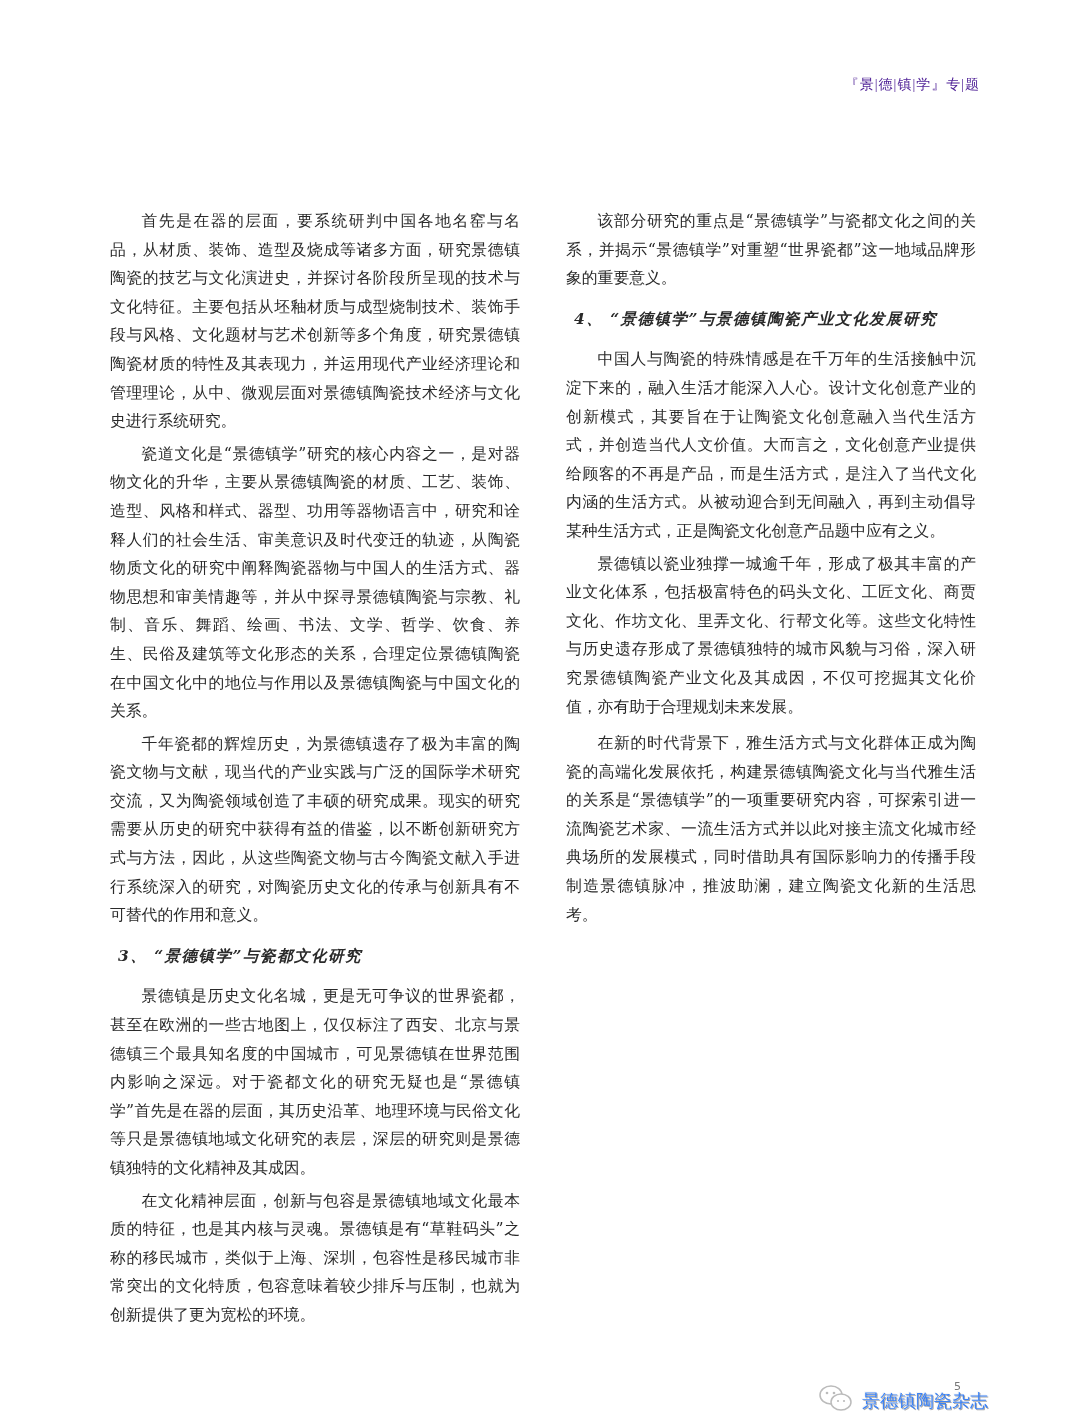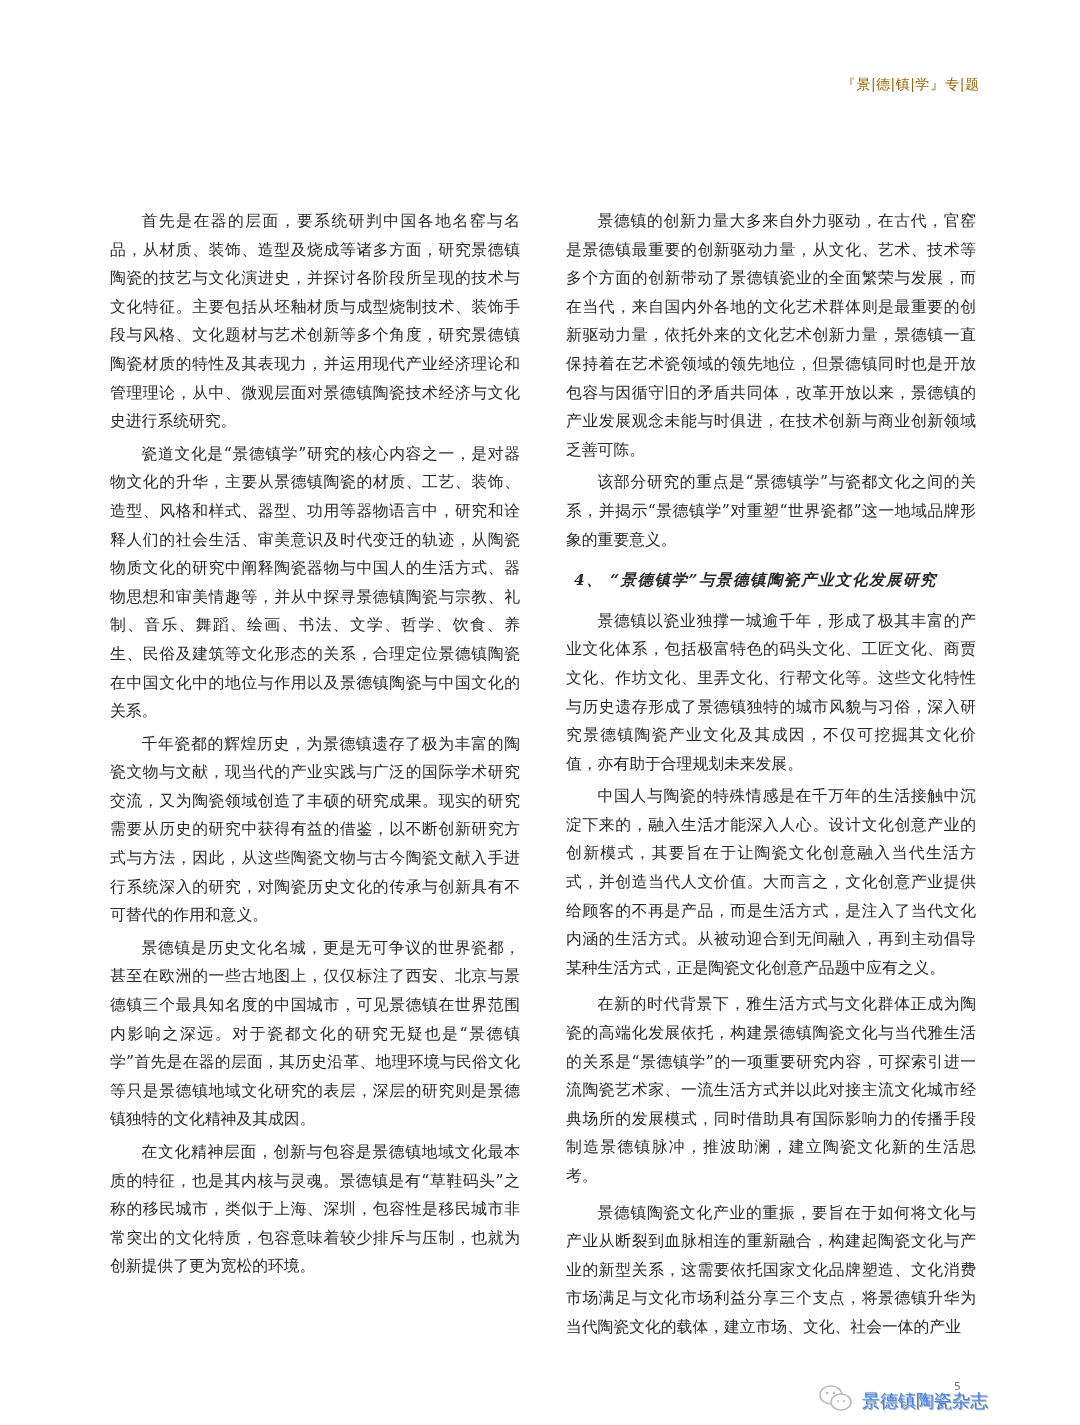--- a/index.html
+++ b/index.html
@@ -2,22 +2,22 @@
 <html><head>
 <meta charset="utf-8">
 <style>
   html, body { margin: 0; padding: 0; }
   body {
     width: 1080px; height: 1425px; background: #ffffff; position: relative; overflow: hidden;
     font-family: "DejaVu Serif", "Liberation Serif", serif; color: #2a2a2a;
   }
   .header {
     position: absolute; top: 76px; right: 100px;
-    font-family: Liberation Sans, sans-serif;
-    font-size: 14px; color: #a16207; letter-spacing: 1px;
+    font-family: Liberation Serif, serif;
+    font-size: 14px; color: #4c1d95; letter-spacing: 1px;
   }
   .column {
     position: absolute; top: 203px; width: 418px;
     font-size: 15.8px; line-height: 28.6px; text-align: justify;
   }
   .col-left { left: 106px; }
   .col-right { left: 562px; }
   .para { margin: 4px; text-indent: 2em; }
   .para.spaced { margin-top: 8px; }
   .heading {
@@ -39,32 +39,31 @@
 </style>
 </head>
 <body>
 
 <div class="header">『景|德|镇|学』专|题</div>
 
 <div class="column col-left">
   <p class="para">首先是在器的层面，要系统研判中国各地名窑与名品，从材质、装饰、造型及烧成等诸多方面，研究景德镇陶瓷的技艺与文化演进史，并探讨各阶段所呈现的技术与文化特征。主要包括从坯釉材质与成型烧制技术、装饰手段与风格、文化题材与艺术创新等多个角度，研究景德镇陶瓷材质的特性及其表现力，并运用现代产业经济理论和管理理论，从中、微观层面对景德镇陶瓷技术经济与文化史进行系统研究。</p>
   <p class="para">瓷道文化是“景德镇学”研究的核心内容之一，是对器物文化的升华，主要从景德镇陶瓷的材质、工艺、装饰、造型、风格和样式、器型、功用等器物语言中，研究和诠释人们的社会生活、审美意识及时代变迁的轨迹，从陶瓷物质文化的研究中阐释陶瓷器物与中国人的生活方式、器物思想和审美情趣等，并从中探寻景德镇陶瓷与宗教、礼制、音乐、舞蹈、绘画、书法、文学、哲学、饮食、养生、民俗及建筑等文化形态的关系，合理定位景德镇陶瓷在中国文化中的地位与作用以及景德镇陶瓷与中国文化的关系。</p>
   <p class="para">千年瓷都的辉煌历史，为景德镇遗存了极为丰富的陶瓷文物与文献，现当代的产业实践与广泛的国际学术研究交流，又为陶瓷领域创造了丰硕的研究成果。现实的研究需要从历史的研究中获得有益的借鉴，以不断创新研究方式与方法，因此，从这些陶瓷文物与古今陶瓷文献入手进行系统深入的研究，对陶瓷历史文化的传承与创新具有不可替代的作用和意义。</p>
+  <p class="heading">3、 “景德镇学”与瓷都文化研究</p>
   <p class="para">景德镇是历史文化名城，更是无可争议的世界瓷都，甚至在欧洲的一些古地图上，仅仅标注了西安、北京与景德镇三个最具知名度的中国城市，可见景德镇在世界范围内影响之深远。对于瓷都文化的研究无疑也是“景德镇学”首先是在器的层面，其历史沿革、地理环境与民俗文化等只是景德镇地域文化研究的表层，深层的研究则是景德镇独特的文化精神及其成因。</p>
   <p class="para">在文化精神层面，创新与包容是景德镇地域文化最本质的特征，也是其内核与灵魂。景德镇是有“草鞋码头”之称的移民城市，类似于上海、深圳，包容性是移民城市非常突出的文化特质，包容意味着较少排斥与压制，也就为创新提供了更为宽松的环境。</p>
 </div>
 
 <div class="column col-right">
-  <p class="para">景德镇的创新力量大多来自外力驱动，在古代，官窑是景德镇最重要的创新驱动力量，从文化、艺术、技术等多个方面的创新带动了景德镇瓷业的全面繁荣与发展，而在当代，来自国内外各地的文化艺术群体则是最重要的创新驱动力量，依托外来的文化艺术创新力量，景德镇一直保持着在艺术瓷领域的领先地位，但景德镇同时也是开放包容与因循守旧的矛盾共同体，改革开放以来，景德镇的产业发展观念未能与时俱进，在技术创新与商业创新领域乏善可陈。</p>
   <p class="para">该部分研究的重点是“景德镇学”与瓷都文化之间的关系，并揭示“景德镇学”对重塑“世界瓷都”这一地域品牌形象的重要意义。</p>
   <p class="heading">4、 “景德镇学”与景德镇陶瓷产业文化发展研究</p>
+  <p class="para">中国人与陶瓷的特殊情感是在千万年的生活接触中沉淀下来的，融入生活才能深入人心。设计文化创意产业的创新模式，其要旨在于让陶瓷文化创意融入当代生活方式，并创造当代人文价值。大而言之，文化创意产业提供给顾客的不再是产品，而是生活方式，是注入了当代文化内涵的生活方式。从被动迎合到无间融入，再到主动倡导某种生活方式，正是陶瓷文化创意产品题中应有之义。</p>
   <p class="para">景德镇以瓷业独撑一城逾千年，形成了极其丰富的产业文化体系，包括极富特色的码头文化、工匠文化、商贾文化、作坊文化、里弄文化、行帮文化等。这些文化特性与历史遗存形成了景德镇独特的城市风貌与习俗，深入研究景德镇陶瓷产业文化及其成因，不仅可挖掘其文化价值，亦有助于合理规划未来发展。</p>
-  <p class="para">中国人与陶瓷的特殊情感是在千万年的生活接触中沉淀下来的，融入生活才能深入人心。设计文化创意产业的创新模式，其要旨在于让陶瓷文化创意融入当代生活方式，并创造当代人文价值。大而言之，文化创意产业提供给顾客的不再是产品，而是生活方式，是注入了当代文化内涵的生活方式。从被动迎合到无间融入，再到主动倡导某种生活方式，正是陶瓷文化创意产品题中应有之义。</p>
   <p class="para spaced">在新的时代背景下，雅生活方式与文化群体正成为陶瓷的高端化发展依托，构建景德镇陶瓷文化与当代雅生活的关系是“景德镇学”的一项重要研究内容，可探索引进一流陶瓷艺术家、一流生活方式并以此对接主流文化城市经典场所的发展模式，同时借助具有国际影响力的传播手段制造景德镇脉冲，推波助澜，建立陶瓷文化新的生活思考。</p>
-  <p class="para spaced">景德镇陶瓷文化产业的重振，要旨在于如何将文化与产业从断裂到血脉相连的重新融合，构建起陶瓷文化与产业的新型关系，这需要依托国家文化品牌塑造、文化消费市场满足与文化市场利益分享三个支点，将景德镇升华为当代陶瓷文化的载体，建立市场、文化、社会一体的产业</p>
 </div>
 
 <div class="page-num">5</div>
 
 <div class="watermark">
   <span>
     <svg width="36" height="30" viewBox="0 0 36 30">
       <ellipse cx="13" cy="11" rx="11" ry="9" fill="none" stroke="#bbb" stroke-width="1.5"></ellipse>
       <ellipse cx="23" cy="18" rx="10" ry="8" fill="#fff" stroke="#bbb" stroke-width="1.5"></ellipse>
       <circle cx="9" cy="9" r="1.3" fill="#bbb"></circle>

